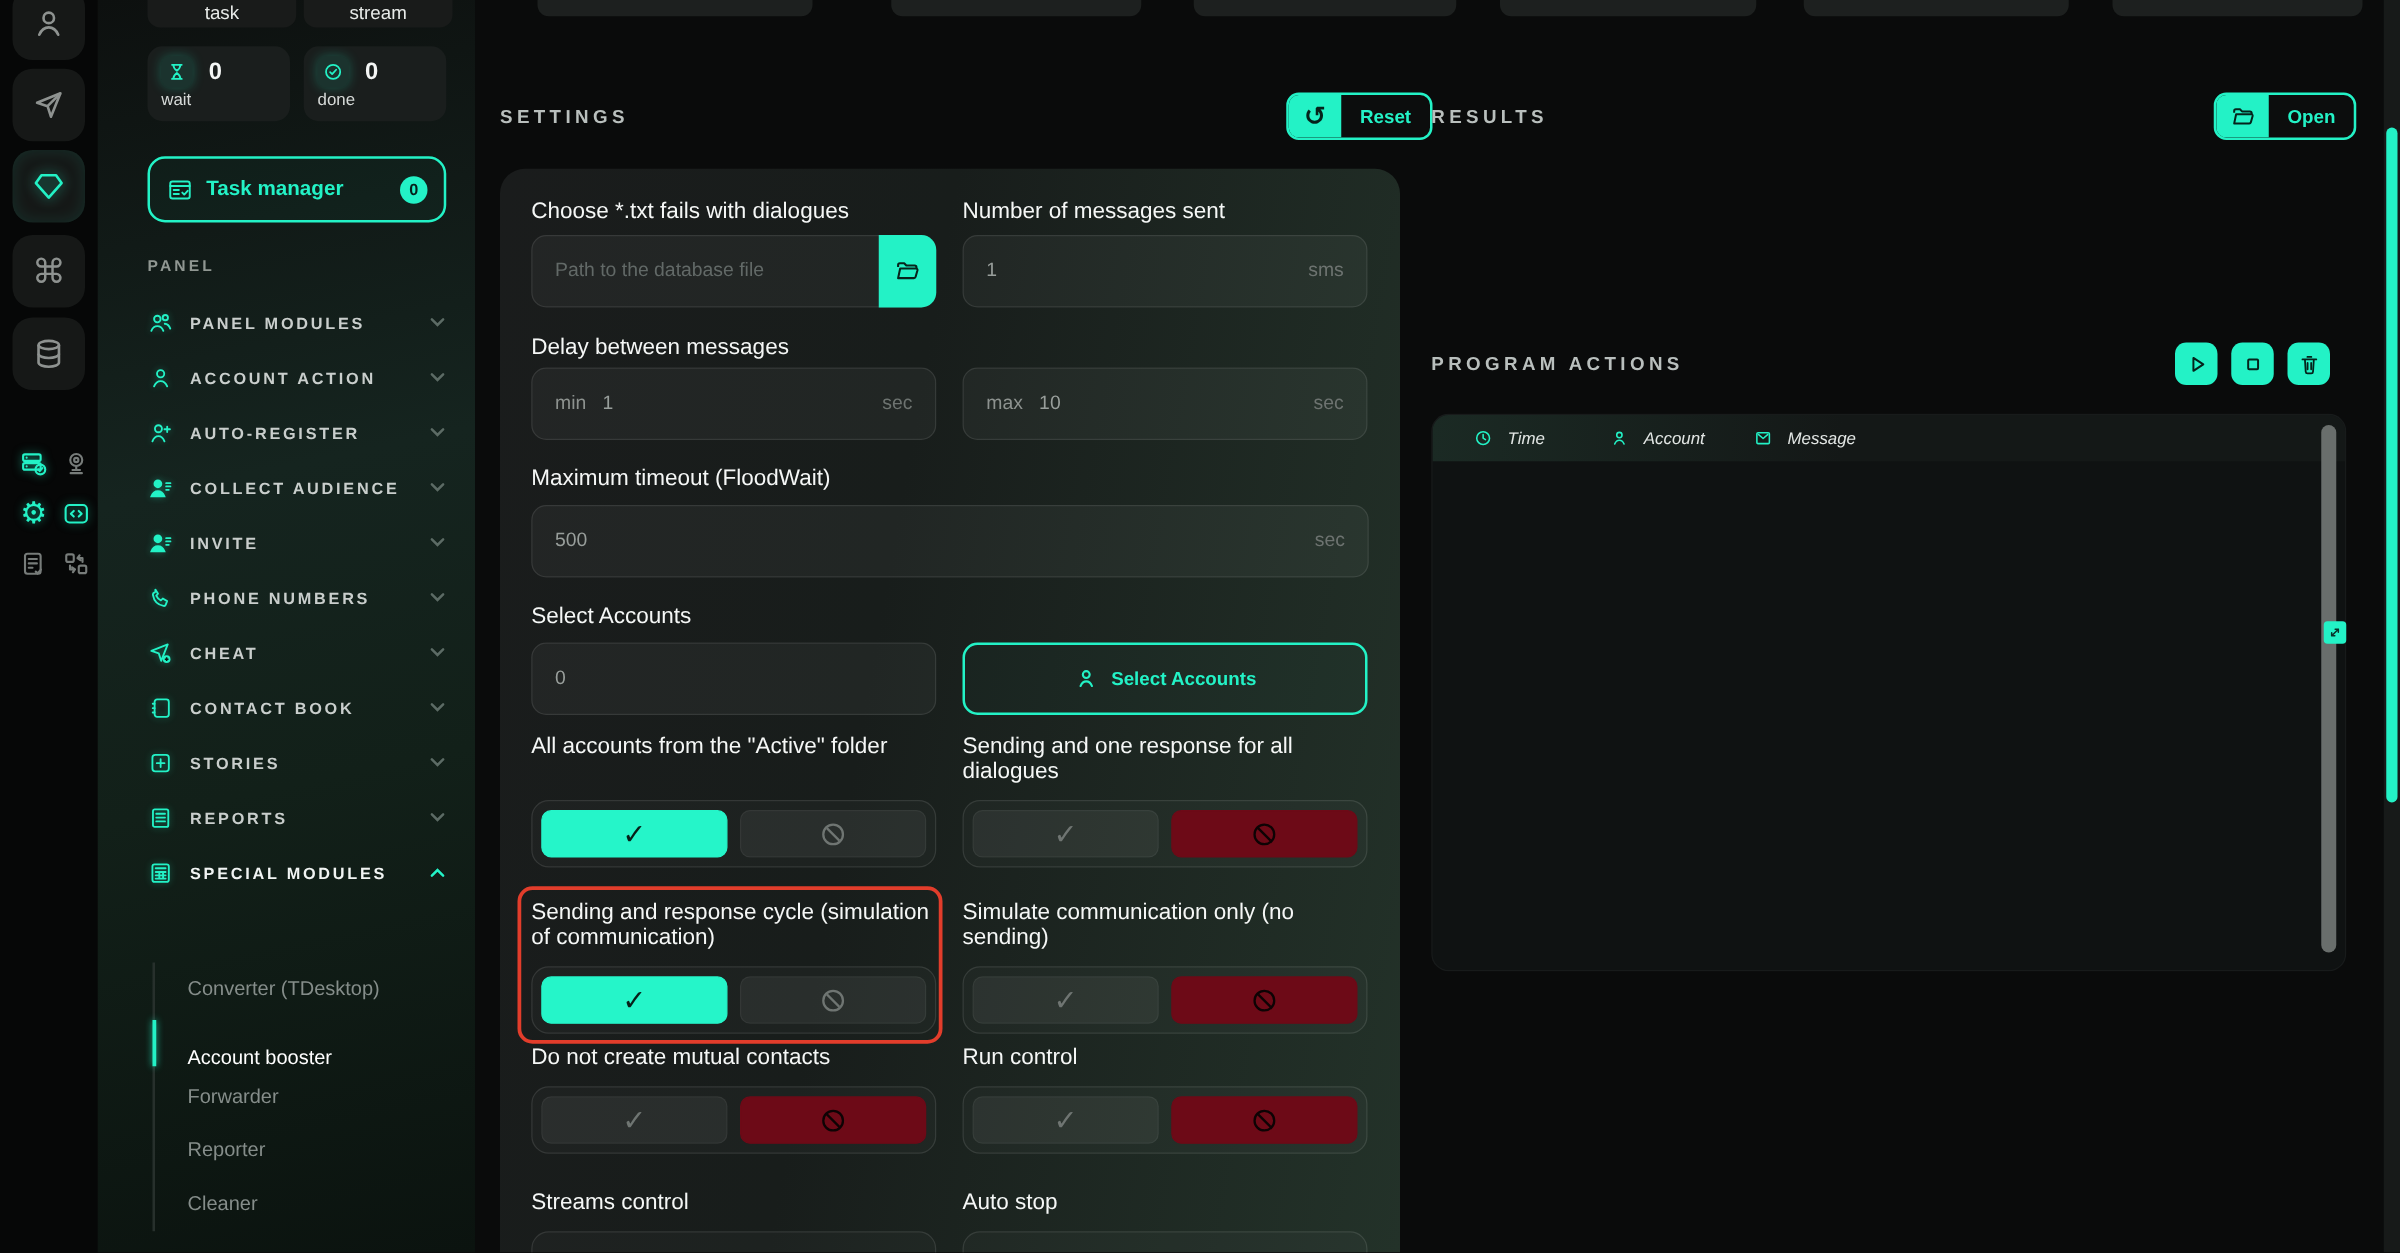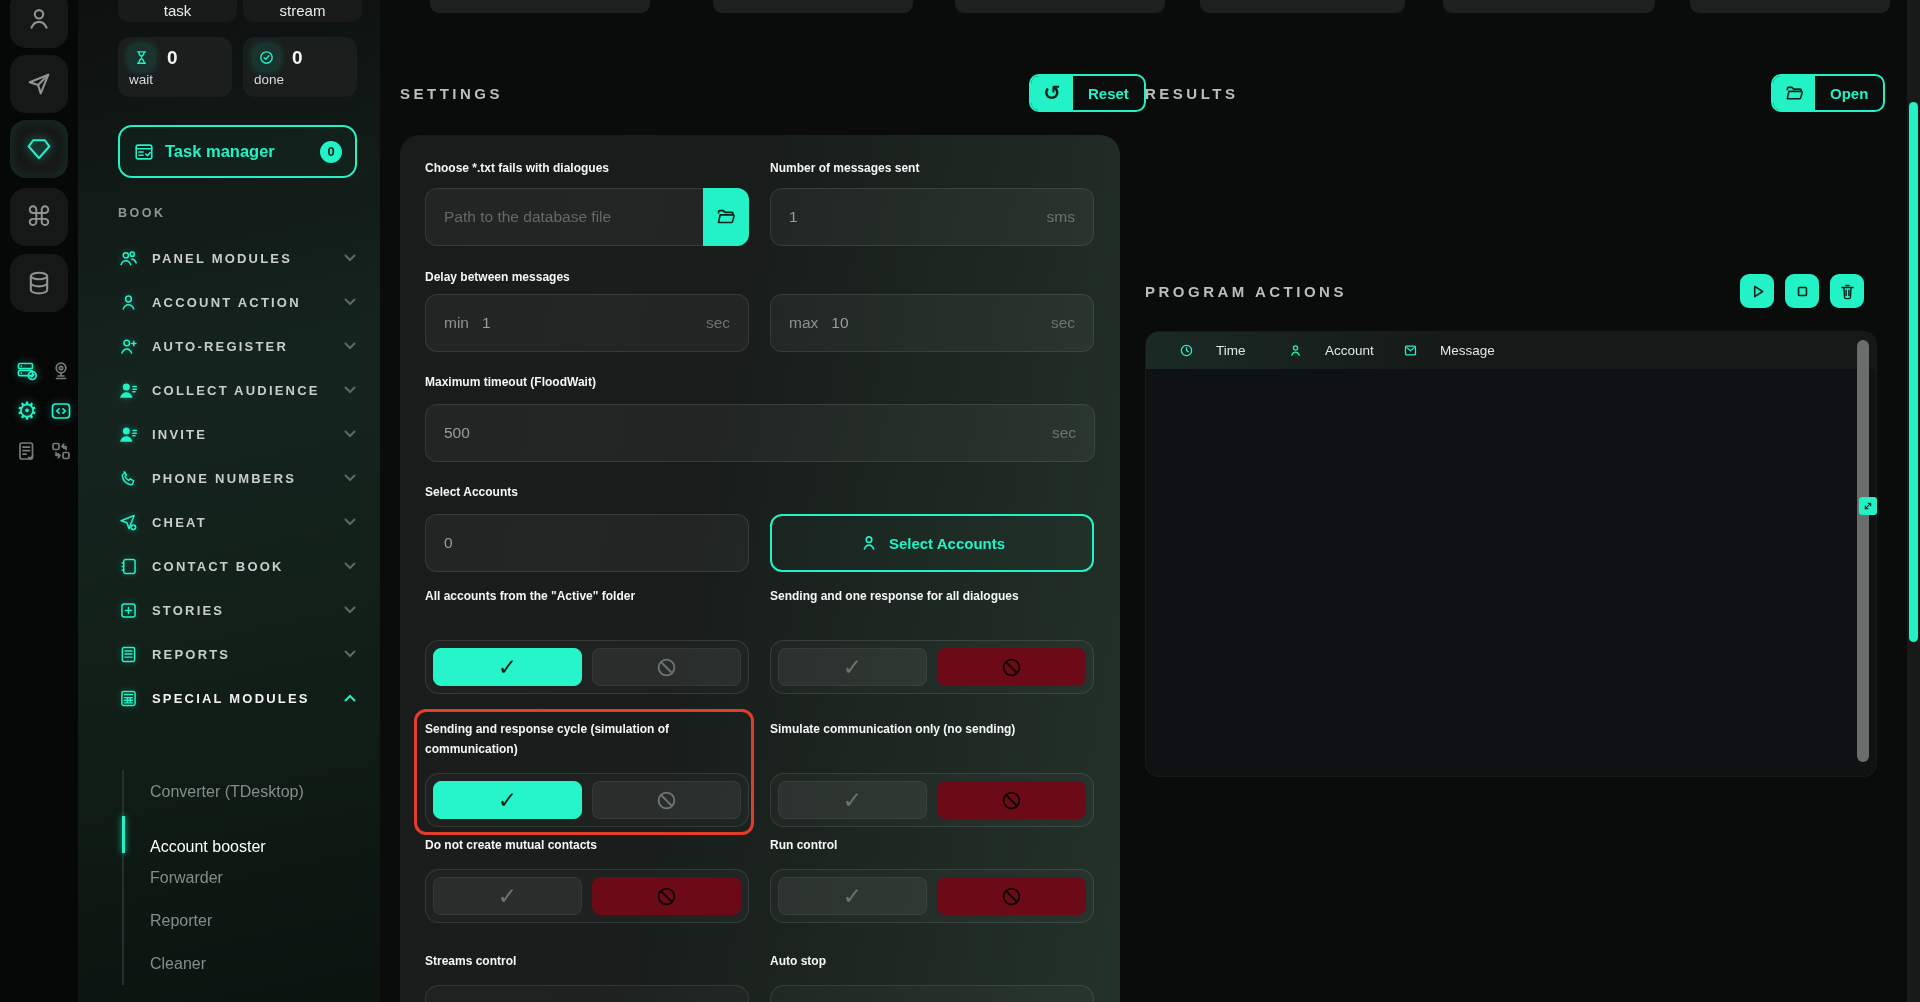--- a/index.html
+++ b/index.html
@@ -70,21 +70,21 @@
     overflow:hidden; background:#0c0d0d; cursor:pointer; height:38px; }
   .split-ico { width:42px; background:#23f2c6; color:#05231b; display:grid; place-items:center; }
   .split-ico svg { width:21px; height:21px; }
   .split-ico .uturn { font-size:21px; font-weight:700; color:#05231b; }
   .split-lbl { display:flex; align-items:center; padding:0 15px; color:#23f2c6; font-size:15px; font-weight:700; }
 
   
   .panel { position:absolute; left:20px; top:135px; width:720px; height:867px;
     border-radius:20px 20px 0 0; padding:23px 25px 0;
     background:linear-gradient(100deg,#1a1c1c 0%,#181d1b 42%,#233229 100%); }
-  .f-label { color:#f5f7f6; font-size:12px; font-weight:700; line-height:20px; }
+  .f-label { color:#f5f7f6; font-size:18px; font-weight:400; line-height:20px; }
   .grid2 { display:grid; grid-template-columns:324px 324px; column-gap:21px; }
   .input { height:58px; border:1px solid rgba(255,255,255,.09); border-radius:12px;
     background:rgba(255,255,255,.042); display:flex; align-items:center; padding:0 18px;
     font-size:15.5px; color:#989e9b; position:relative; cursor:text; }
   .input .ph { color:#626967; }
   .input .pre { color:#8d928f; margin-right:13px; }
   .input .suf { margin-left:auto; color:#6d7370; }
   .folder-btn { position:absolute; right:-1px; top:-1px; bottom:-1px; width:46px; background:#23f2c6;
     border-radius:0 12px 12px 0; display:grid; place-items:center; color:#07241c; cursor:pointer; }
   .folder-btn svg { width:22px; height:22px; }
@@ -112,21 +112,21 @@
     border-radius:12px; pointer-events:none; }
 
   
   .sq-btn { width:34px; height:34px; border-radius:9px; background:#23f2c6; color:#05231b;
     display:grid; place-items:center; cursor:pointer; }
   .sq-btn svg { width:19px; height:19px; }
   .table { position:absolute; left:765px; top:331px; width:732px; height:446px; border-radius:14px;
     background:#0f1212; overflow:hidden; border:1px solid rgba(255,255,255,.04); }
   .thead { height:37px; background:linear-gradient(90deg,#1b2a24 0%,#141817 45%);
     display:flex; align-items:center; padding-left:33px; }
-  .th { display:flex; align-items:flex-start; gap:22px; color:#e2e6e4; font-size:13.5px; }
+  .th { display:flex; align-items:flex-start; gap:12px; color:#e2e6e4; font-size:13.5px;font-style:italic; }
   .th svg { width:15px; height:15px; color:#23f2c6; }
   .th-time { width:109px; } .th-account { width:115px; }
   .tbl-scroll { position:absolute; right:7px; top:8px; width:12px; height:422px; border-radius:6px;
     background:#696e6c; cursor:grab; }
   .resize-handle { position:absolute; right:13px; bottom:-6px; width:18px; height:18px; border-radius:3px;
     background:#23f2c6; display:grid; place-items:center; color:#093128; cursor:nwse-resize; z-index:3; }
   .resize-handle svg { width:12px; height:12px; }
 
   
   .page-scroll { position:absolute; right:0; top:0; width:13px; height:1002px; background:#171a19; }
@@ -242,21 +242,21 @@
     <div class="tm-btn">
       <svg viewBox="0 0 24 24" fill="none" stroke="currentColor" stroke-width="1.7" stroke-linecap="round" stroke-linejoin="round">
           <rect x="3.5" y="4.5" width="17" height="15" rx="2"></rect>
           <path d="M3.5 8.5h17M6.5 12h4.5M6.5 15.5h4.5"></path>
           <path d="m14 14.3 1.7 1.7 3-3.3"></path>
         </svg>
       <span class="tm-lbl">Task manager</span>
       <span class="tm-badge">0</span>
     </div>
 
-    <div class="home-lbl">BOOK</div>
+    <div class="home-lbl">PANEL</div>
 
     <div class="nav">
       <div class="nav-item">
         <svg viewBox="0 0 24 24" fill="none" stroke="currentColor" stroke-width="1.7" stroke-linecap="round">
             <circle cx="9" cy="8.3" r="3"></circle>
             <path d="M3.5 19c1.2-3 3.2-4.3 5.5-4.3s4.3 1.3 5.5 4.3"></path>
             <circle cx="16.3" cy="7" r="2.4"></circle>
             <path d="M15.8 12.6c2.3.2 4 1.6 5 4.4"></path>
           </svg>
         <span class="nav-lbl">PANEL MODULES</span>

